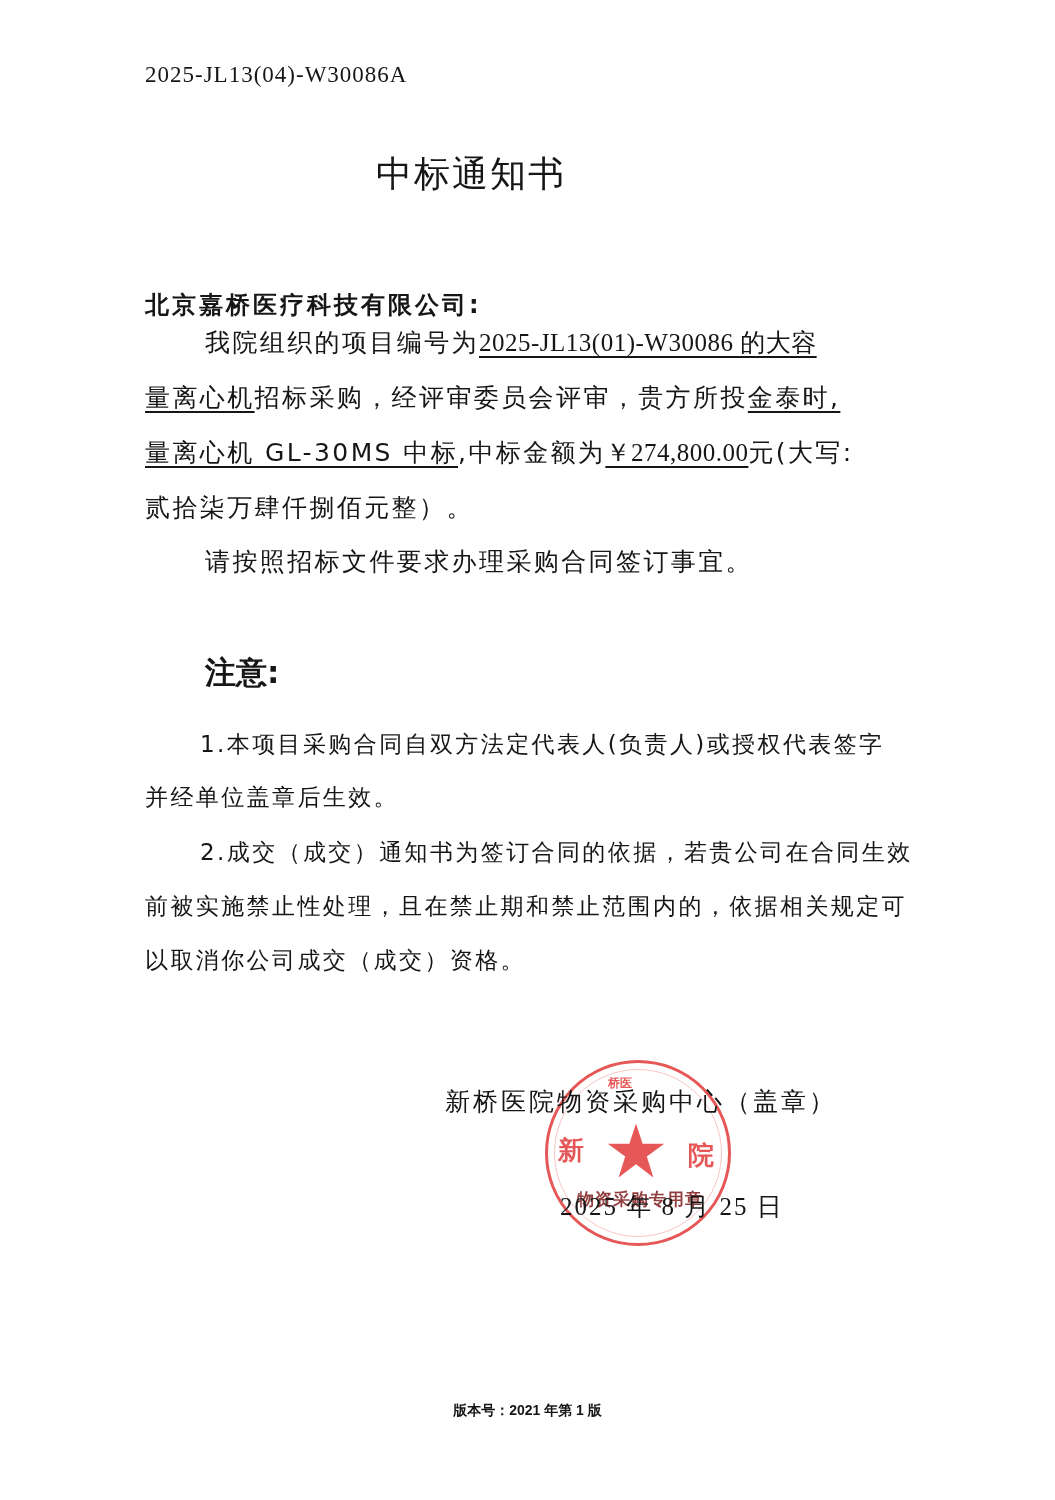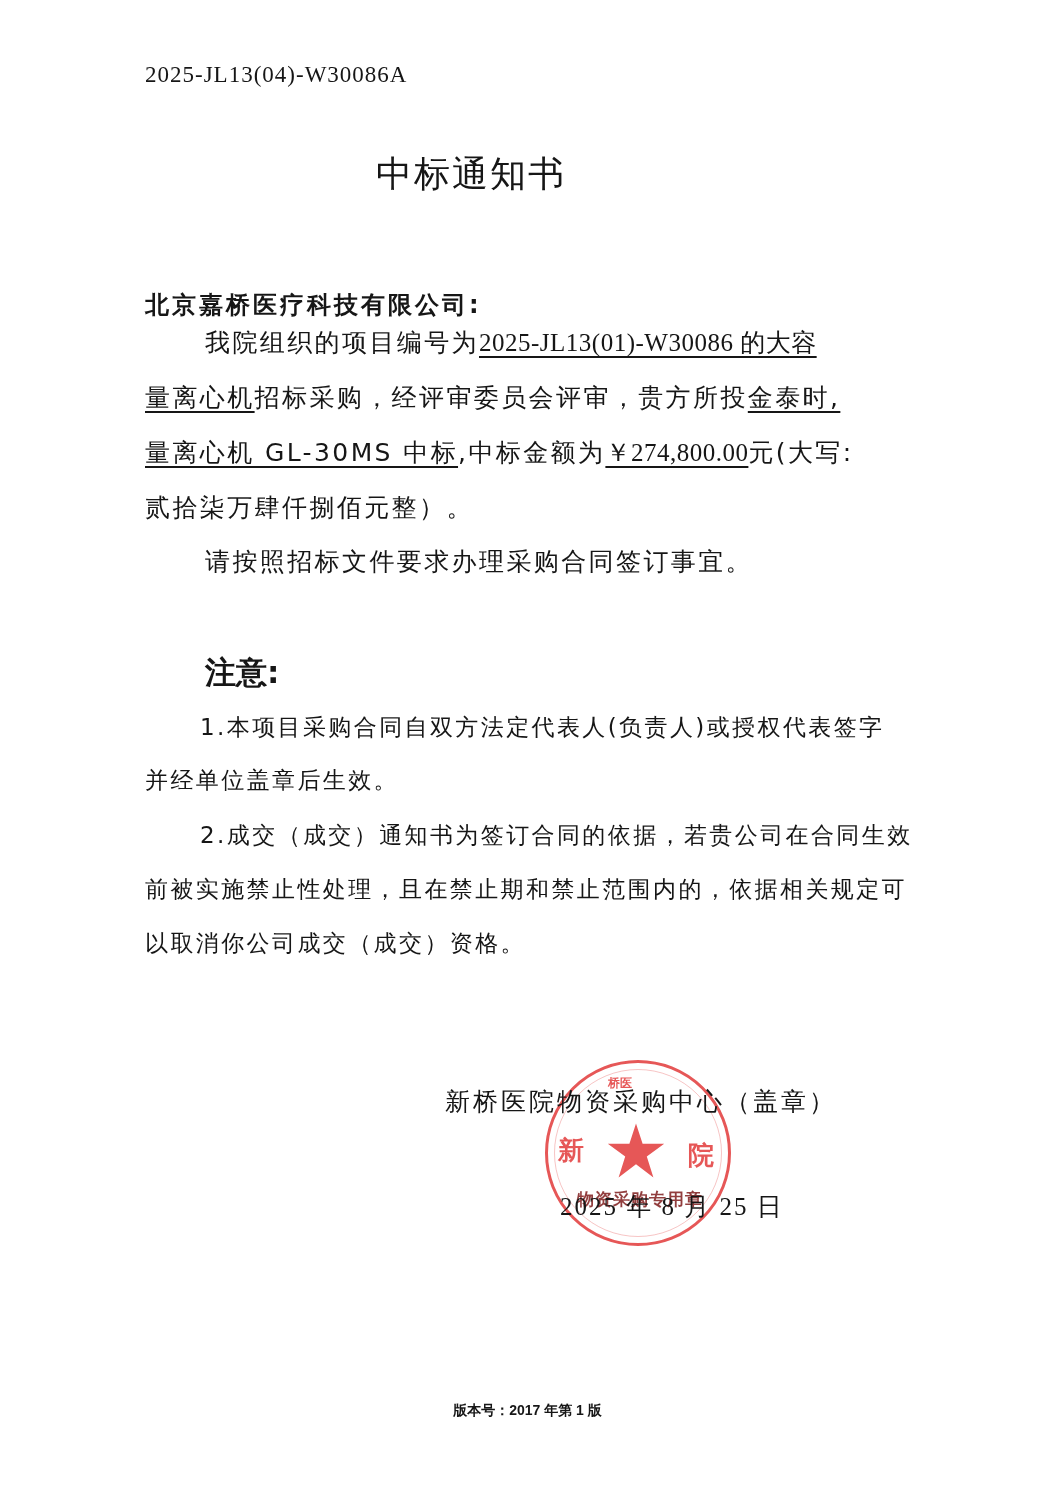--- a/index.html
+++ b/index.html
@@ -23,21 +23,21 @@
     font-family: "DejaVu Sans", sans-serif;
     margin-top: 29px;
   }
   .line {
     font-size: 25px; letter-spacing: 2.4px;
     font-family: "DejaVu Sans", sans-serif;
   }
   .u { text-decoration: underline; text-underline-offset: 5px; text-decoration-thickness: 1.5px; }
   .mono { font-family: "Liberation Serif", "DejaVu Serif", serif; letter-spacing: 0.5px; }
   .note-label { left: 205px; top: 652px; font-size: 31px; font-weight: bold; font-family: "DejaVu Sans", sans-serif; }
-  .note { font-size: 23px; letter-spacing: 2.4px; font-family: "DejaVu Sans", sans-serif; }
+  .note { font-size: 23px; letter-spacing: 2.4px; font-family: "DejaVu Sans", sans-serif; margin-top: 17px; }
 
   .stamp {
     position: absolute; left: 545px; top: 1060px; width: 180px; height: 180px;
     border: 3px solid #e23a3a; border-radius: 50%;
     opacity: 0.85;
   }
   .stamp-ring {
     position: absolute; left: 6px; top: 6px; right: 6px; bottom: 6px;
     border: 1px solid rgba(226,58,58,0.35); border-radius: 50%;
   }
@@ -108,13 +108,13 @@
   <span class="stamp-char" style="left:140px; top:75px;">院</span>
   <svg class="stamp-star" viewBox="0 0 100 100">
     <polygon points="50,4 61,38 97,38 68,59 79,94 50,72 21,94 32,59 3,38 39,38" fill="#e23a3a"></polygon>
   </svg>
   <div class="stamp-bottom">物资采购专用章</div>
 </div>
 
 <div class="abs signer">新桥医院物资采购中心（盖章）</div>
 <div class="abs date">2025 年 8 月 25 日</div>
 
-<div class="abs footer">版本号：2017 年第 1 版</div>
+<div class="abs footer">版本号：2021 年第 1 版</div>
 
 </body></html>

